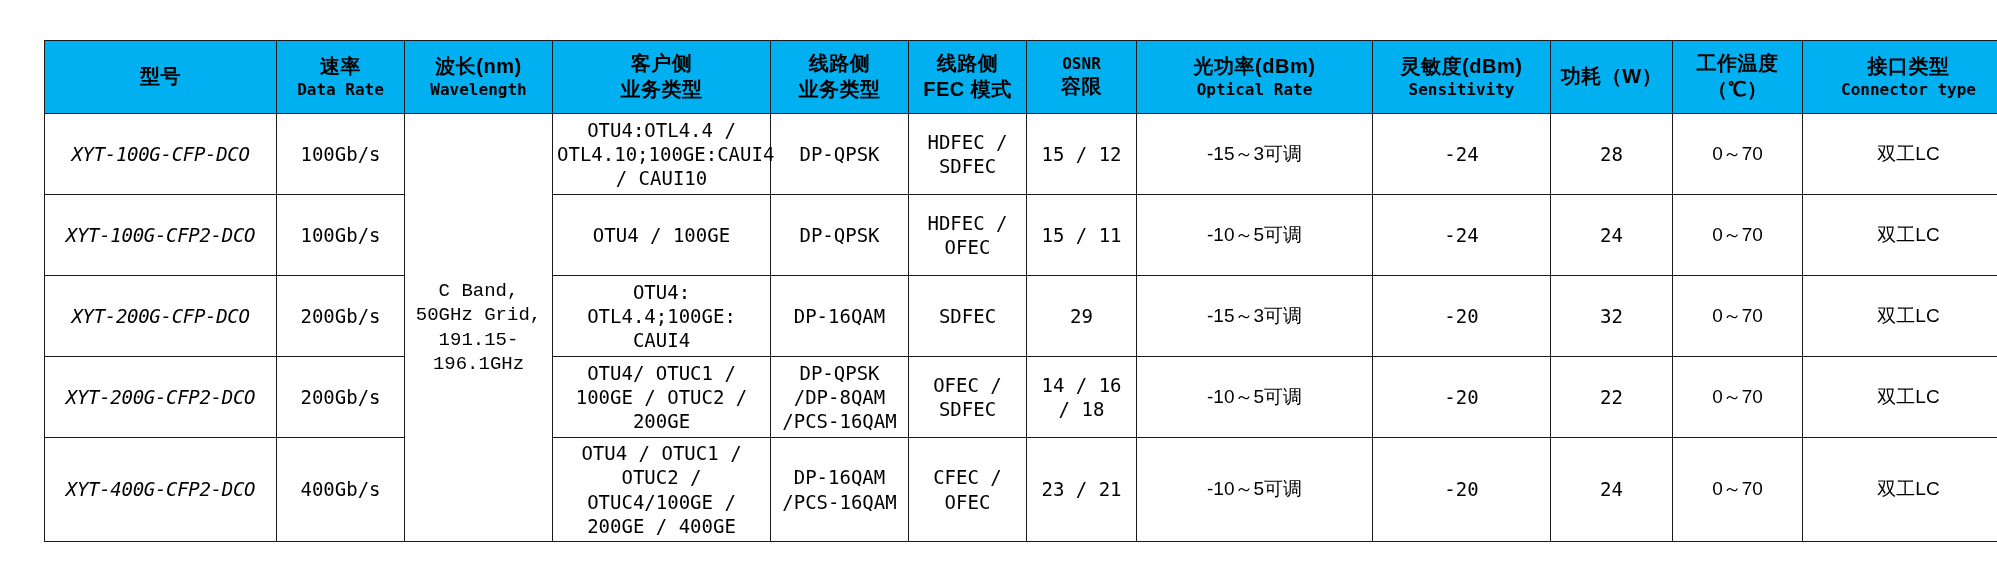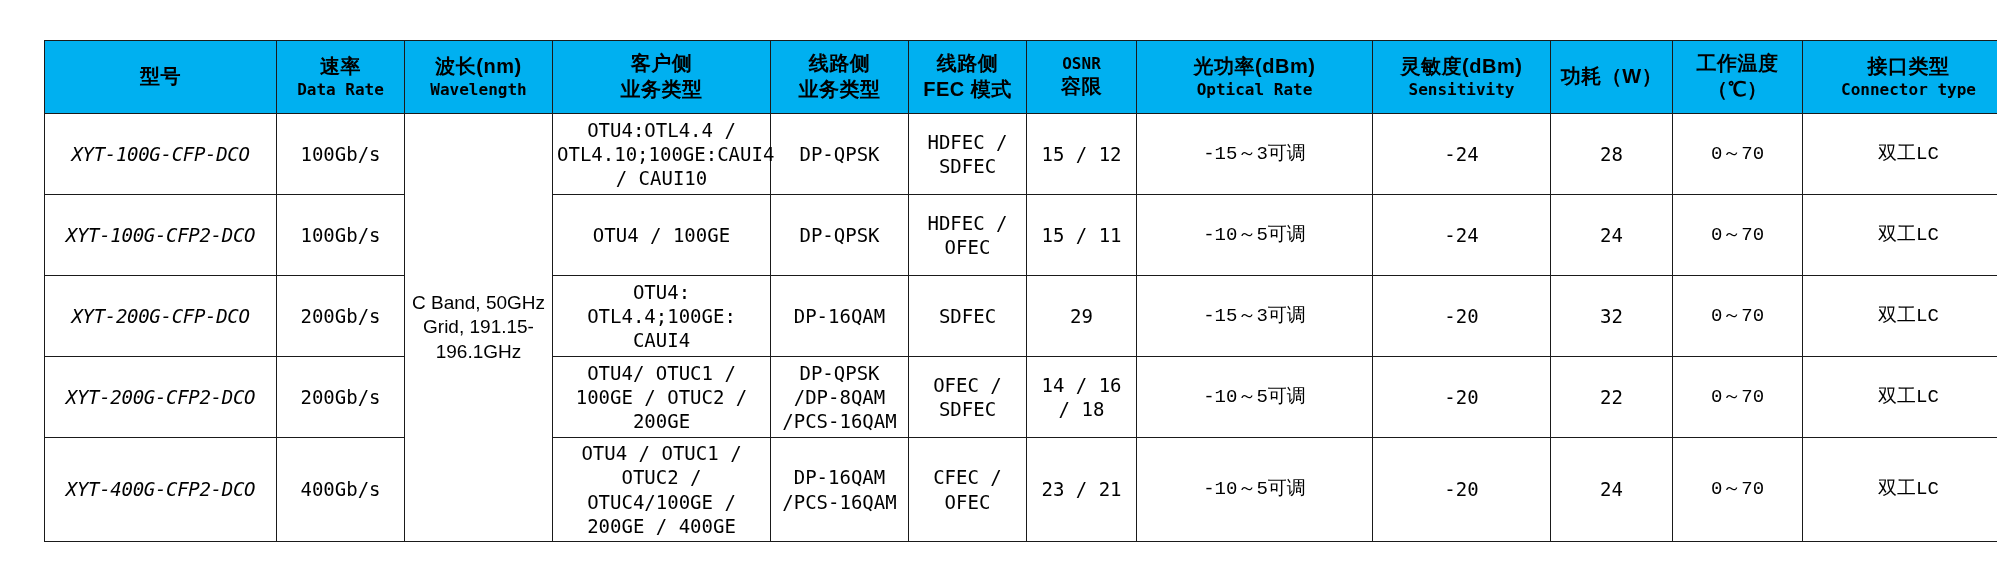--- a/index.html
+++ b/index.html
@@ -67,25 +67,25 @@
     font-size: 19px;
     letter-spacing: -0.3px;
     white-space: nowrap;
     font-style: italic;
   }
   td.mono {
     font-family: "DejaVu Sans Mono", monospace;
     font-size: 19px;
   }
   td.cn {
+    font-family: Liberation Sans, sans-serif;
+    font-size: 19px;
+  }
+  td.wavelength {
     font-family: Liberation Mono, monospace;
-    font-size: 19px;
-  }
-  td.wavelength {
-    font-family: Liberation Sans, sans-serif;
     font-size: 19px;
     line-height: 1.45;
   }
   tbody tr td {
     height: 74px;
   }
   
   col.c0 { width: 232px; }
   col.c1 { width: 128px; }
   col.c2 { width: 148px; }

